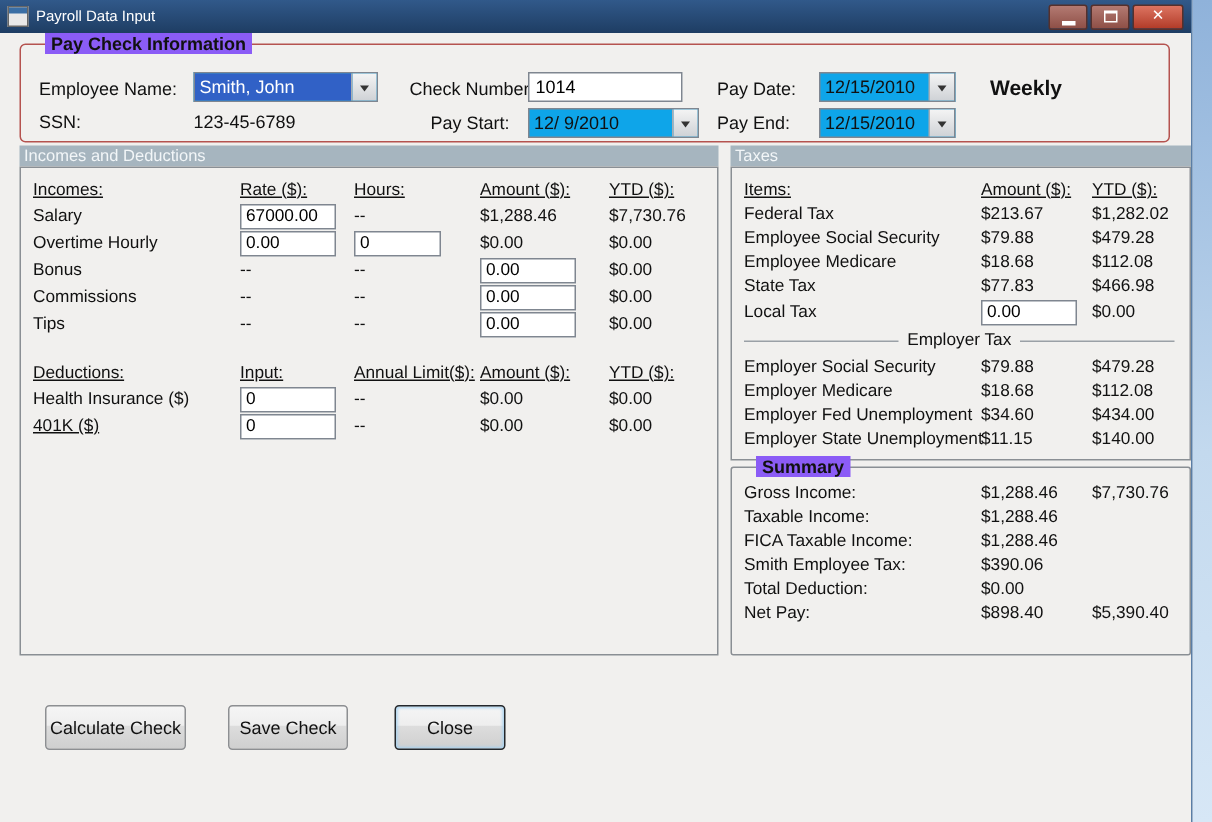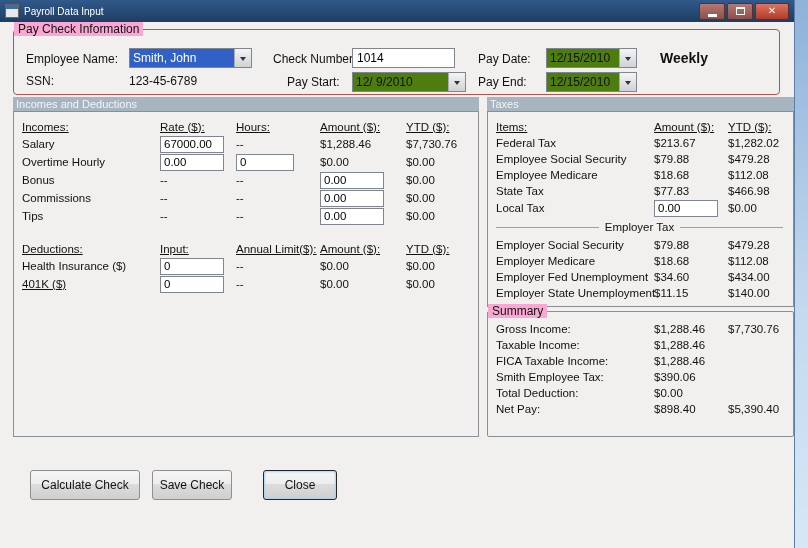--- a/index.html
+++ b/index.html
@@ -20,25 +20,25 @@
   .winbtn { width:26px; height:17px; border:1px solid #55302c; border-radius:2px;
             background:linear-gradient(180deg,#b37a72,#8e4f46);
             display:flex; align-items:center; justify-content:center; cursor:default; }
   .winbtn.close { width:34px; background:linear-gradient(180deg,#dc7461,#b23b28); }
   .g-min { width:9px; height:3px; background:#fff; margin-top:8px; }
   .g-max { width:9px; height:8px; border:1px solid #fff; border-top:2px solid #fff; }
   .g-close { color:#fff; font-size:10px; line-height:1; }
 
   .lbl { position:absolute; font-size:12px; white-space:nowrap; }
   .groupbox { position:absolute; border:1px solid #b5534f; border-radius:4px; }
-  .gb-label { position:absolute; left:0; top:-8px; background:#f9a8d4; padding:0 4px; font-size:12px; white-space:nowrap; }
+  .gb-label { position:absolute; left:16px; top:-8px; background:#8b5cf6; padding:0 4px; font-size:12px; white-space:nowrap;font-weight:bold; }
 
   .textbox { position:absolute; height:20px; border:1px solid #7f8690; background:#fff;
              font:12px "Liberation Sans",sans-serif; padding:0 4px; }
-  .combo { position:absolute; height:20px; border:1px solid #7f8690; background:#4d7c0f; display:flex; align-items:stretch; }
+  .combo { position:absolute; height:20px; border:1px solid #7f8690; background:#0ea5e9; display:flex; align-items:stretch; }
   .combo .sel { flex:1; font-size:12px; padding:2px 3px; white-space:nowrap; overflow:hidden; }
   .combo.hl .sel { background:#3161c6; color:#fff; }
   .combo .drop { width:17px; border-left:1px solid #a9adb3;
                  background:linear-gradient(180deg,#f4f4f4,#cfd2d6);
                  display:flex; align-items:flex-start; justify-content:center; }
   .combo .drop::after { content:""; width:0; height:0; border:3px solid transparent; border-top:4px solid #333; margin-top:8px; }
   .freq { position:absolute; font-size:14px; font-weight:bold; }
 
   .sect-hdr { position:absolute; height:14px; background:#a6b5bf; color:#f2f6f8; font-size:11px;
               line-height:14px; padding-left:3px; }
@@ -299,17 +299,17 @@
         <span class="cell"></span>
       </div>
       <div class="row">
         <span class="cell">Net Pay:</span>
         <span class="cell">$898.40</span>
         <span class="cell">$5,390.40</span>
       </div>
     </div>
   </div>
 
-  <button class="btn" style="left:30px; top:470px; width:110px;">Calculate Check</button>
+  <button class="btn" style="left:30px; top:470px; width:94px;">Calculate Check</button>
   <button class="btn" style="left:152px; top:470px; width:80px;">Save Check</button>
   <button class="btn default" style="left:263px; top:470px; width:74px;">Close</button>
 
 </div>
 
 </body></html>

